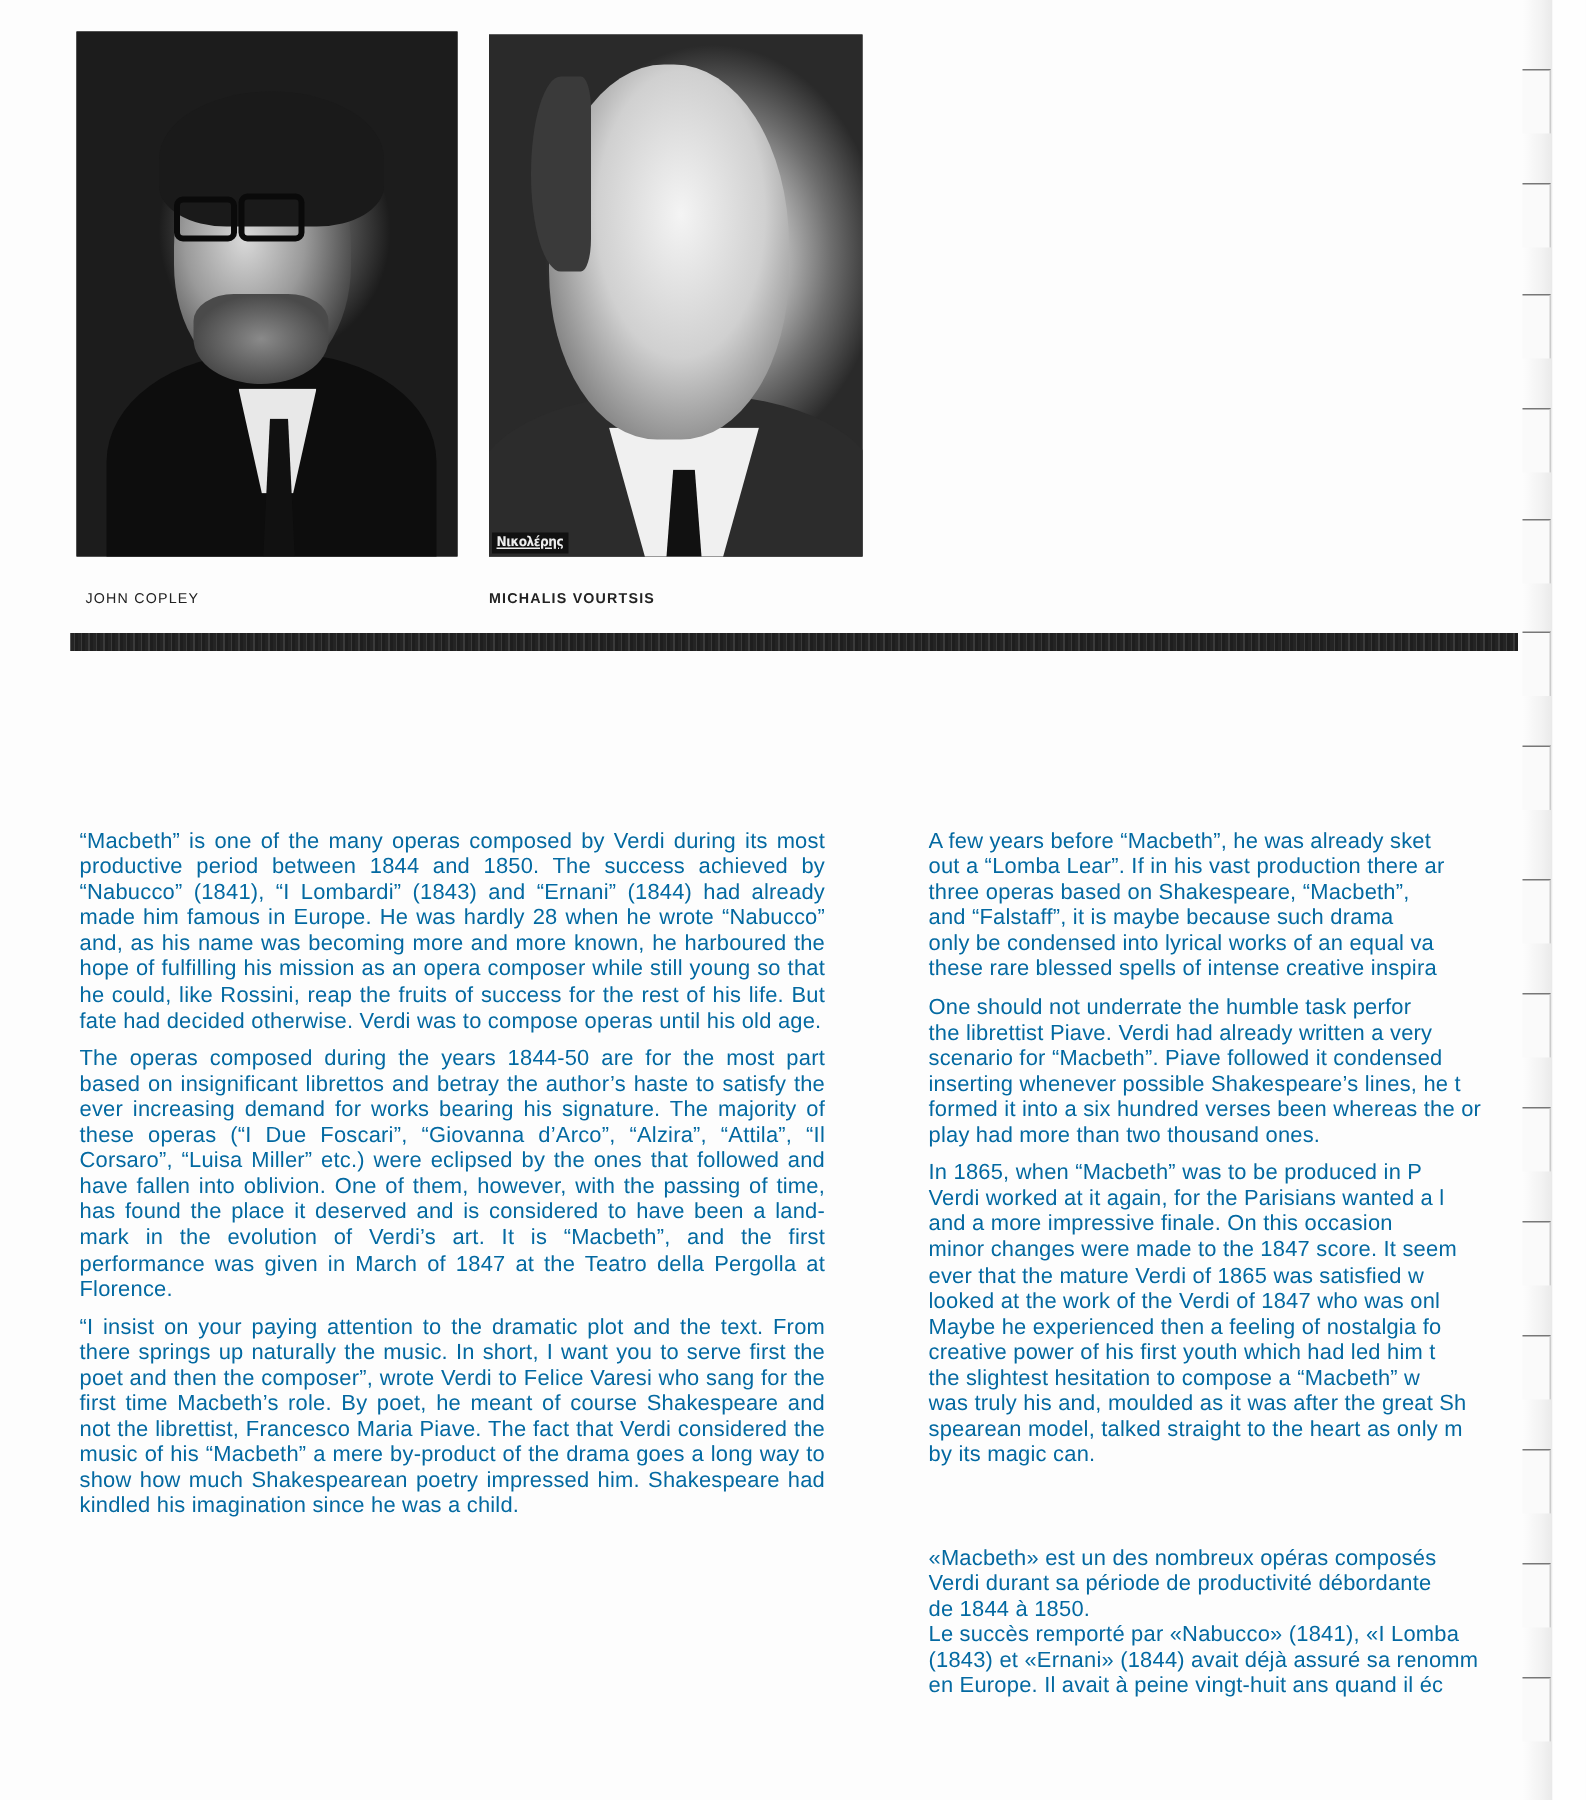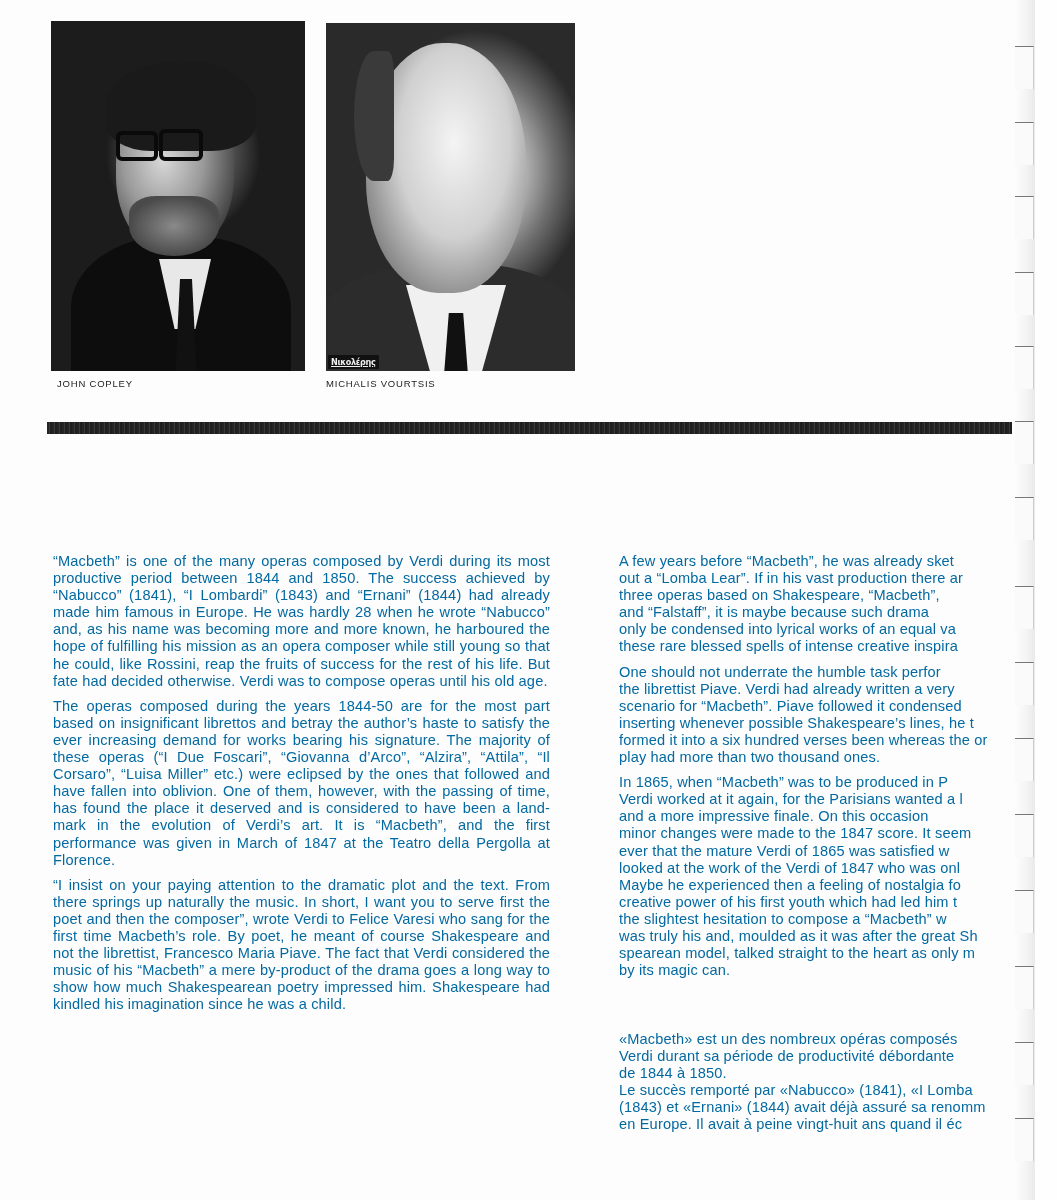--- a/index.html
+++ b/index.html
@@ -28,25 +28,25 @@
 
   .photo-stamp {
     position: absolute; left: 2px; bottom: 2px;
     background: #111; color: #eee;
     font-family: "DejaVu Sans Condensed", "DejaVu Sans", sans-serif;
     font-size: 9px; padding: 2px 3px; letter-spacing: -0.3px;
     font-weight: bold;
     text-decoration: underline;
   }
   .caption {
-    position: absolute; top: 378px;
+    position: absolute; top: 394px;
     font-size: 9.5px; letter-spacing: 0.8px; color: #222;
   }
   #caption-copley { left: 57px; }
-  #caption-vourtsis { left: 326px; }
+  #caption-vourtsis { left: 326px; font-weight: bold; }
 
   .divider {
     position: absolute; left: 47px; top: 422px; width: 965px; height: 12px;
     background: #2a2a2a;
     background-image: repeating-linear-gradient(90deg, #242424 0 2px, #3a3a3a 2px 3px, #1e1e1e 3px 5px);
   }
 
   .col {
     position: absolute; top: 553px;
     font-size: 14.6px; line-height: 17.1px;

